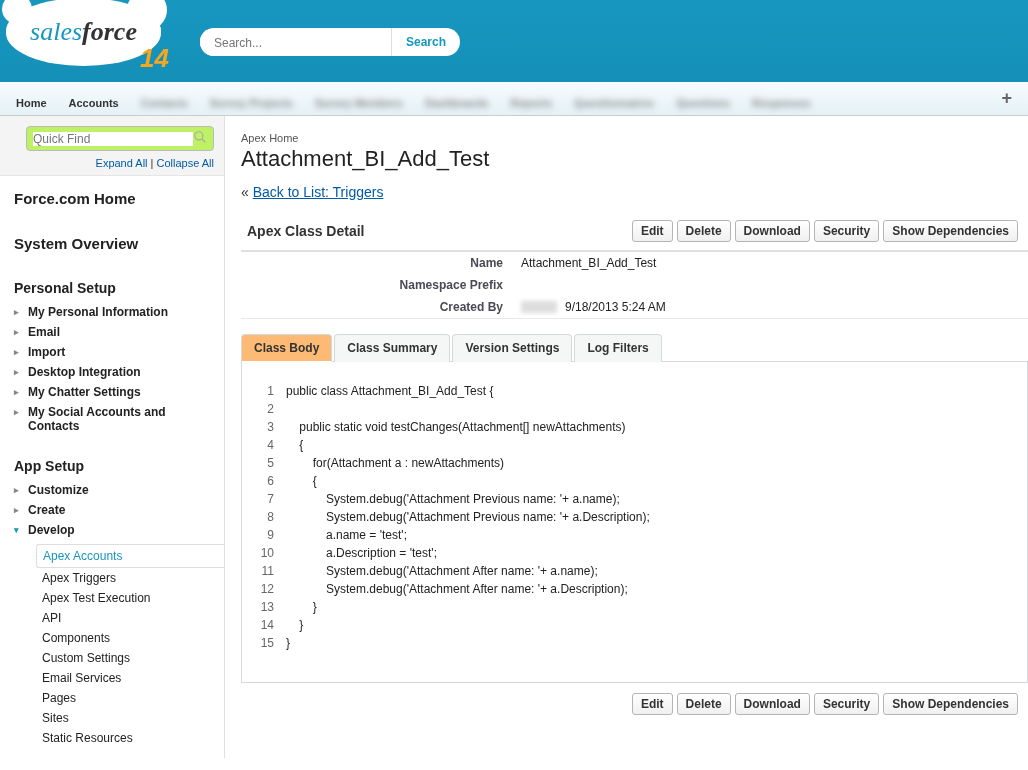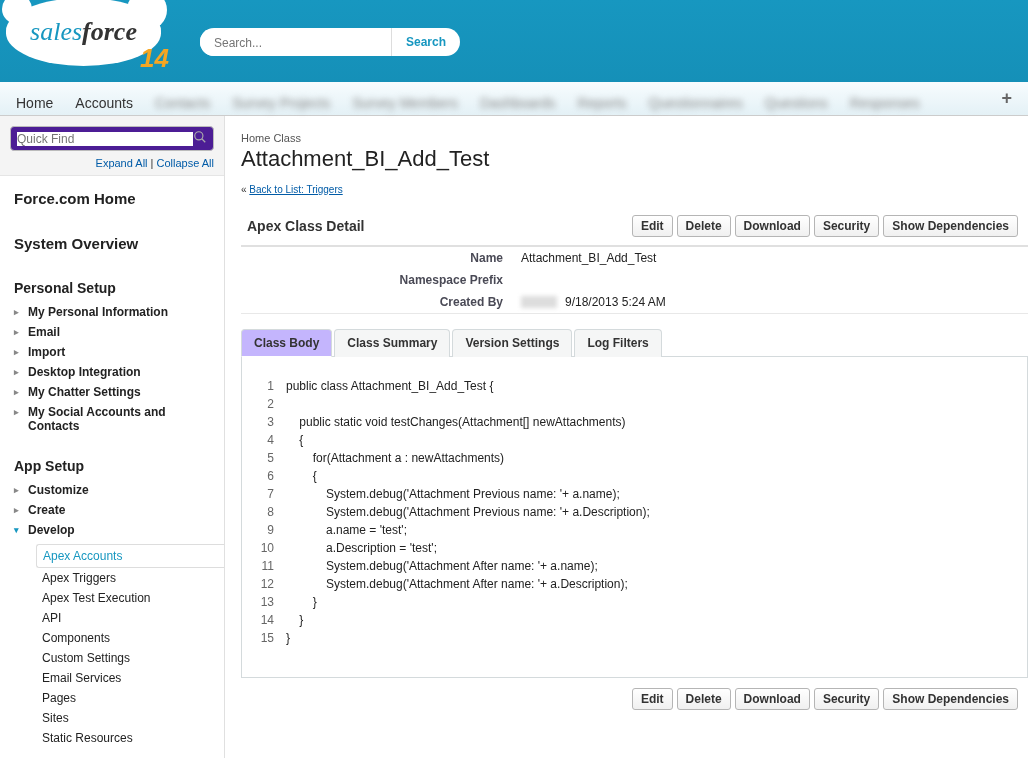--- a/index.html
+++ b/index.html
@@ -9,58 +9,58 @@
 .logo-cloud { background:#fff; border-radius: 50%/48%; width:155px; height:68px; position:relative; display:flex; align-items:center; justify-content:center;}
 .logo-cloud::before { content:""; position:absolute; width:40px; height:40px; background:#fff; border-radius:50%; right:-6px; top:-8px;}
 .logo-cloud::after { content:""; position:absolute; width:30px; height:30px; background:#fff; border-radius:50%; left:-4px; top:-4px;}
 .logo-text { font-style:italic; font-weight: 400; font-size: 26px; color:#1797c0; font-family: Georgia, serif; position:relative; z-index:2;}
 .logo-text b { color:#333; font-weight:700; font-style:italic;}
 .logo-num { position:absolute; right:-8px; bottom:-8px; color:#f5a623; font-size:26px; font-weight:bold; font-style:italic; z-index:3;}
 .search-wrap { position:absolute; left:200px; top:28px; display:flex; align-items:flex-end; background:#fff; border-radius:16px; padding:0; overflow:hidden; width:260px; height:28px;}
 .search-input { border:none; outline:none; padding:6px 14px; font-size:12px; color:#888; flex:1;}
 .search-btn { border:none; background:none; color:#1797c0; font-size:12px; font-weight:bold; padding:0 14px; cursor:pointer; border-left:1px solid #ddd; height:100%;}
 .nav { background: linear-gradient(180deg, #f7fcfe 0%, #e4f1f6 100%); border-bottom:1px solid #ccc; height:34px; display:flex; align-items:center; padding:0 16px; gap:22px;}
-.nav-item { font-size:14px; font-weight:normal; color:#333; cursor:pointer;margin-top:8px;}
+.nav-item { font-size:11px; font-weight:bold; color:#333; cursor:pointer;margin-top:8px;}
 .nav-blur { filter: blur(3px); color:#888;}
 .nav-plus { margin-left:auto; font-size:18px; color:#666; font-weight:bold; cursor:pointer;}
 .body-wrap { display:flex; }
 .sidebar { width:225px; background:#fff; border-right:1px solid #e0e0e0;}
 .qf-wrap { background:#f4f4f4; padding:10px 10px 6px; border-bottom:1px solid #e5e5e5;}
-.qf-input-wrap { position:relative; background:#4c1d95; border:1px solid #bbb; border-radius:4px; display:flex; align-items:center; padding:3px 6px;}
+.qf-input-wrap { position:relative; background:#bef264; border:1px solid #bbb; border-radius:4px; display:flex; align-items:center; padding:3px 6px;margin-left:16px;}
 .qf-input { border:none; outline:none; flex:1; font-size:12px; color:#888;}
 .qf-icon { color:#aaa; }
 .qf-links { text-align:right; font-size:11px; padding-top:6px;}
 .qf-links a { color:#015ba7; text-decoration:none;}
 .sb-section { padding:14px 14px 8px;}
 .sb-section h3 { font-size:14px; font-weight:bold; color:#222; margin-bottom:6px;}
 .sb-section.big h3{ font-size:15px;}
 .sb-list { list-style:none;}
 .sb-list li { padding:3px 0 3px 14px; position:relative; color:#222; font-size:12px; font-weight:bold; cursor:pointer;}
 .sb-list li::before { content:"▸"; position:absolute; left:0; font-size:9px; color:#888; top:5px;}
 .sb-list li.open::before { content:"▾"; color:#1797c0;}
 .sb-sub { list-style:none; padding:4px 0 2px 28px;}
 .sb-sub li { padding:3px 0; font-size:12px; color:#222; font-weight:normal; cursor:pointer;}
 .sb-sub li.active { background:#fff; border:1px solid #ddd; border-right:none; border-radius:3px 0 0 3px; color:#1797c0; padding:4px 0 4px 6px; margin-left:-6px; margin-right:-14px; position:relative; z-index:2;}
 .main { flex:1; padding:16px 0 0 16px; overflow:hidden;}
 .crumb { font-size:11px; color:#555;}
 .page-title { font-size:22px; color:#222; margin:2px 0 8px;}
-.back-link { font-size:10px; color:#333; padding:4px 0 14px;}
+.back-link { font-size:14px; color:#333; padding:4px 0 14px;}
 .back-link a { color:#015ba7;}
 .detail-head { display:flex; align-items:center; justify-content:space-between; padding:6px 10px 8px 6px;}
 .detail-head h4 { font-size:14px; font-weight:bold; color:#333;}
 .btn-row { display:flex; gap:4px;}
 .btn { border:1px solid #b5b5b5; background:linear-gradient(180deg,#fff,#f0f0f0); border-radius:3px; padding:3px 8px; font-size:12px; font-weight:bold; color:#333; cursor:pointer;}
 .detail-table { border-top:2px solid #e0e0e0; border-bottom:1px solid #e8e8e8;}
 .dt-row { display:flex; padding:4px 0;}
 .dt-lbl { width:280px; text-align:right; padding-right:18px; font-size:12px; color:#4a4a56; font-weight:bold;}
 .dt-val { font-size:12px; color:#222; display:flex; align-items:center; gap:8px;}
 .redact { display:inline-block; width:36px; height:12px; background:#ddd; filter:blur(2px);}
 .tabs { display:flex; margin-top:14px; border-bottom:1px solid #d4dadc; }
 .tab { border:1px solid #d4dadc; border-bottom:none; background:#f5f6f6; padding:6px 12px; font-size:12px; font-weight:bold; color:#333; margin-right:2px; border-radius:4px 4px 0 0; cursor:pointer; position:relative; top:1px;}
-.tab.active { background:#c4b5fd; border-bottom:1px solid #fff;}
+.tab.active { background:#fdba74; border-bottom:1px solid #fff;}
 .code-box { border:1px solid #d4dadc; border-top:none; padding:20px 14px 30px; background:#fff;}
 .code-line { display:flex; font-family: Arial, sans-serif; font-size:12px; line-height:1.5;}
 .ln { width:30px; text-align:right; color:#666; padding-right:12px;}
 .code { white-space:pre; color:#222;}
 .foot-btns { display:flex; justify-content:flex-end; gap:4px; padding:10px 10px 20px 0;}
 </style>
 </head>
 <body>
 
 <div class="header">
@@ -139,21 +139,21 @@
         <li>Custom Settings</li>
         <li>Email Services</li>
         <li>Pages</li>
         <li>Sites</li>
         <li>Static Resources</li>
       </ul>
     </div>
   </div>
 
   <div class="main">
-    <div class="crumb">Home Class</div>
+    <div class="crumb">Apex Home</div>
     <div class="page-title">Attachment_BI_Add_Test</div>
     <div class="back-link"><span>« </span><a href="#">Back to List: Triggers</a></div>
 
     <div class="detail-head">
       <h4>Apex Class Detail</h4>
       <div class="btn-row">
         <button class="btn">Edit</button>
         <button class="btn">Delete</button>
         <button class="btn">Download</button>
         <button class="btn">Security</button>

